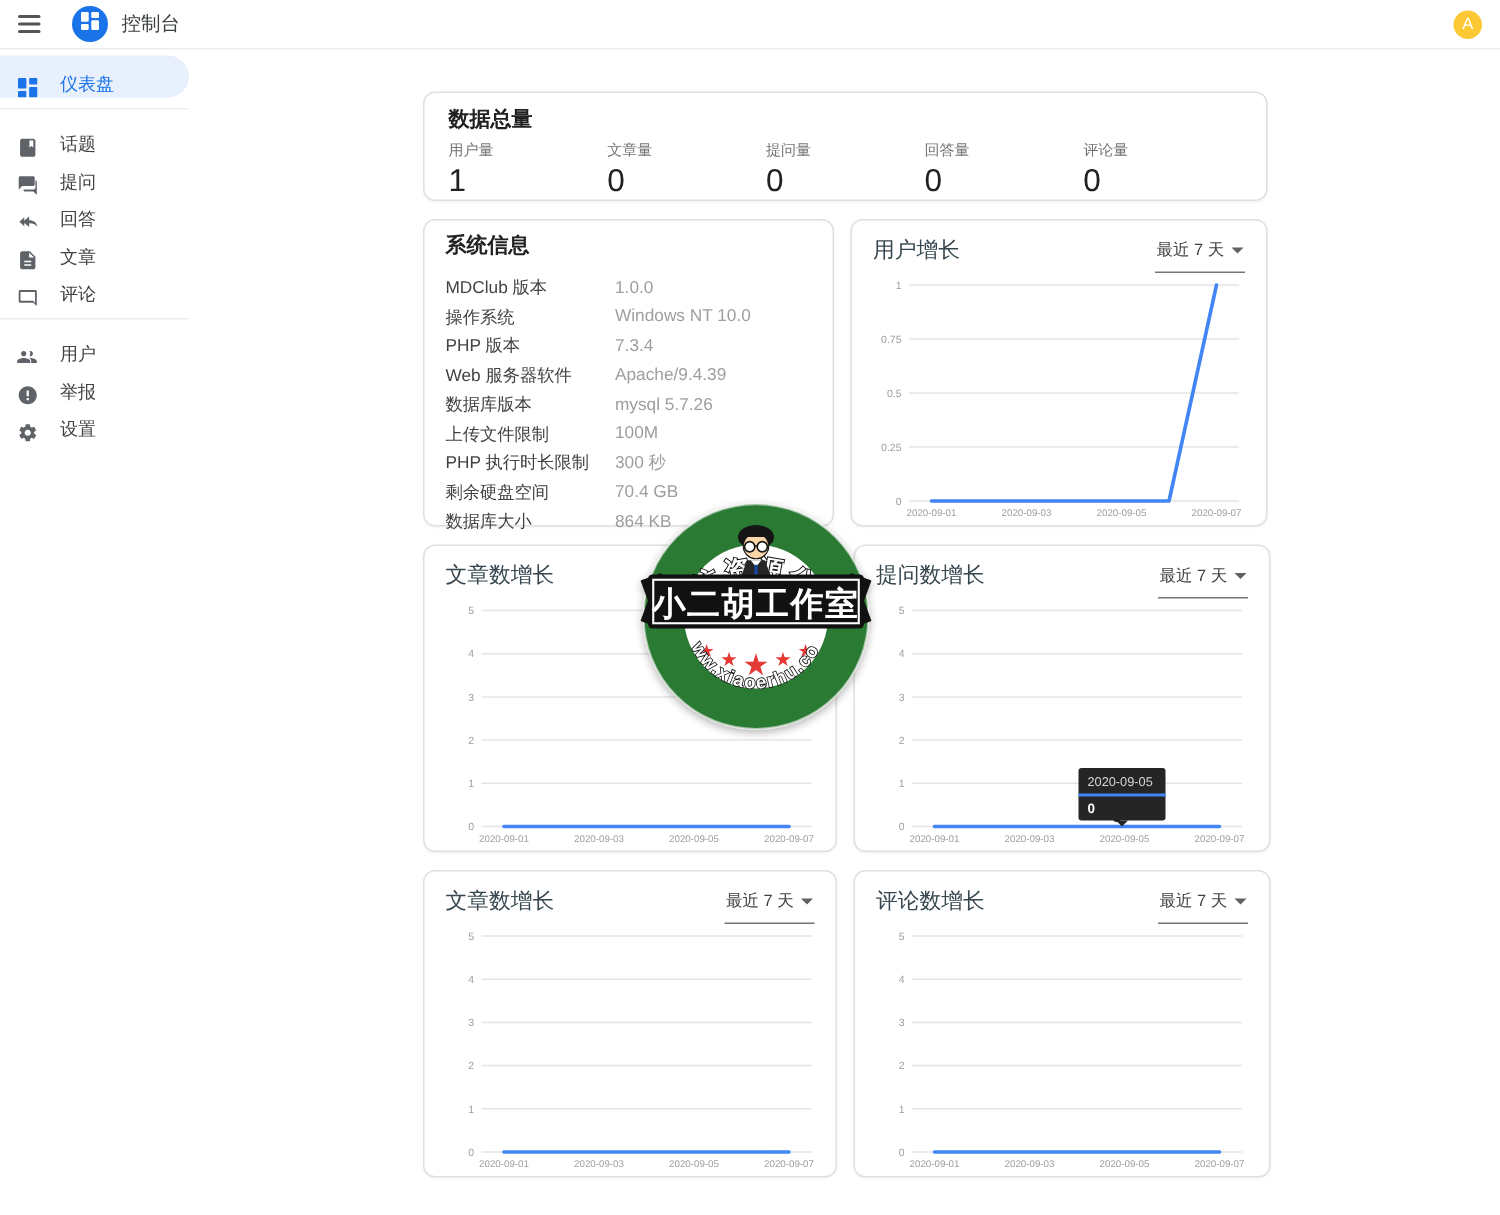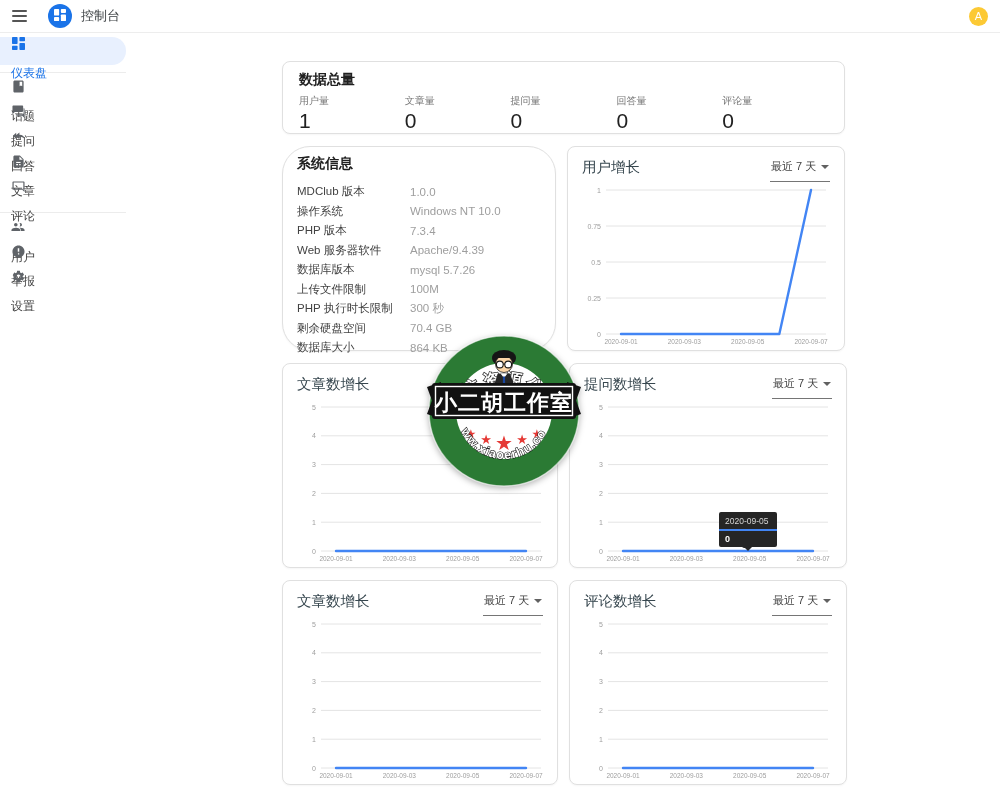--- a/index.html
+++ b/index.html
@@ -11,40 +11,40 @@
             border-bottom:1px solid #ededed; display:flex; align-items:center; padding:0 12px; z-index:20; }
   .menu-btn { width:24px; height:24px; border:none; background:none; cursor:pointer; display:flex; flex-direction:column; justify-content:center; gap:3px; }
   .menu-btn i { display:block; width:15px; height:2px; background:#555; border-radius:1px; }
   .logo { width:24px; height:24px; border-radius:50%; background:#1a73e8; margin-left:12px; display:flex; align-items:center; justify-content:center; }
   .appbar-title { margin-left:9px; font-size:13px; color:#3c4043; }
   .avatar { margin-left:auto; width:19px; height:19px; border-radius:50%; background:#fcc934; color:#fff;
             font-size:11px; display:flex; align-items:center; justify-content:center; cursor:pointer; }
 
   
   .sidebar { position:absolute; top:33px; left:0; width:126px; padding-top:4px; background:#fff; z-index:10; }
-  .side-item { height:25px; display:flex; align-items:flex-start; padding-left:11px; gap:15px;
-               font-size:12px; color:#424242; cursor:pointer;flex-direction:column; }
+  .side-item { height:25px; display:flex; align-items:flex-end; padding-left:11px; gap:15px;
+               font-size:12px; color:#424242; cursor:pointer; }
   .side-item .icn { width:14px; height:14px; display:flex; align-items:center; justify-content:center; }
   .side-item .icn svg { fill:#5f6368; }
   .side-item.active { height:28px; background:#e8f0fe; border-radius:0 14px 14px 0; color:#1a73e8; }
   .side-item.active .icn svg { fill:#1a73e8; }
   .side-divider { border-top:1px solid #ececec; margin:7px 0; width:126px; }
 
   
   .main { position:absolute; top:33px; left:282px; width:563px; }
   .card { background:#fff; border:1px solid #e0e0e0; border-radius:8px; box-shadow:0 1px 2px rgba(0,0,0,.04); }
   .totals-card { margin-top:28px; height:73px; padding:7px 16px 0; }
   .card-title { font-size:14px; font-weight:700; color:#212121; line-height:20px; }
   .stats { display:flex; margin-top:6px; }
   .stat { width:110px; }
   .stat-label { font-size:10px; color:#757575; line-height:12px; }
   .stat-value { font-size:21px; color:#212121; line-height:23px; margin-top:2px; }
 
   .row { display:flex; gap:11px; margin-top:12px; }
-  .sys-card { width:276px; height:205px; padding:6px 14px 4px;border-radius:28px; }
+  .sys-card { width:276px; height:205px; padding:6px 14px 4px; }
   .sys-table { margin-top:9px; }
   .sys-row { display:flex; align-items:center; height:19.5px; font-size:11.5px; }
   .sys-label { width:113px; color:#424242; }
   .sys-value { color:#9e9e9e; }
 
   .chart-card { width:276px; height:205px; padding:8px 12px 0; position:relative; }
   .chart-card.right { width:278px; }
   .chart-head { display:flex; justify-content:space-between; align-items:flex-start; padding:2px 2px 0; }
   .chart-title { font-size:14.5px; font-weight:500; color:#37474f; line-height:20px; }
   .range-select { display:flex; align-items:center; justify-content:space-between; width:60px;

